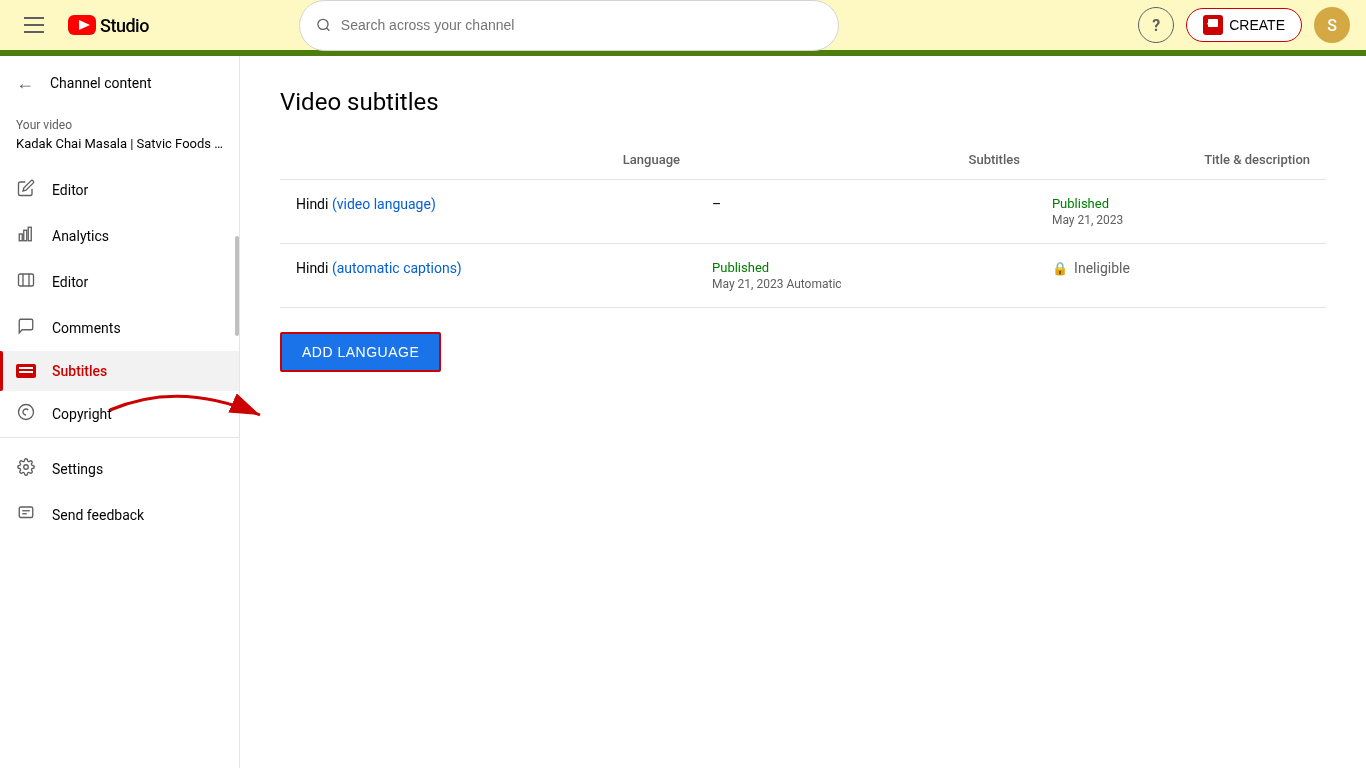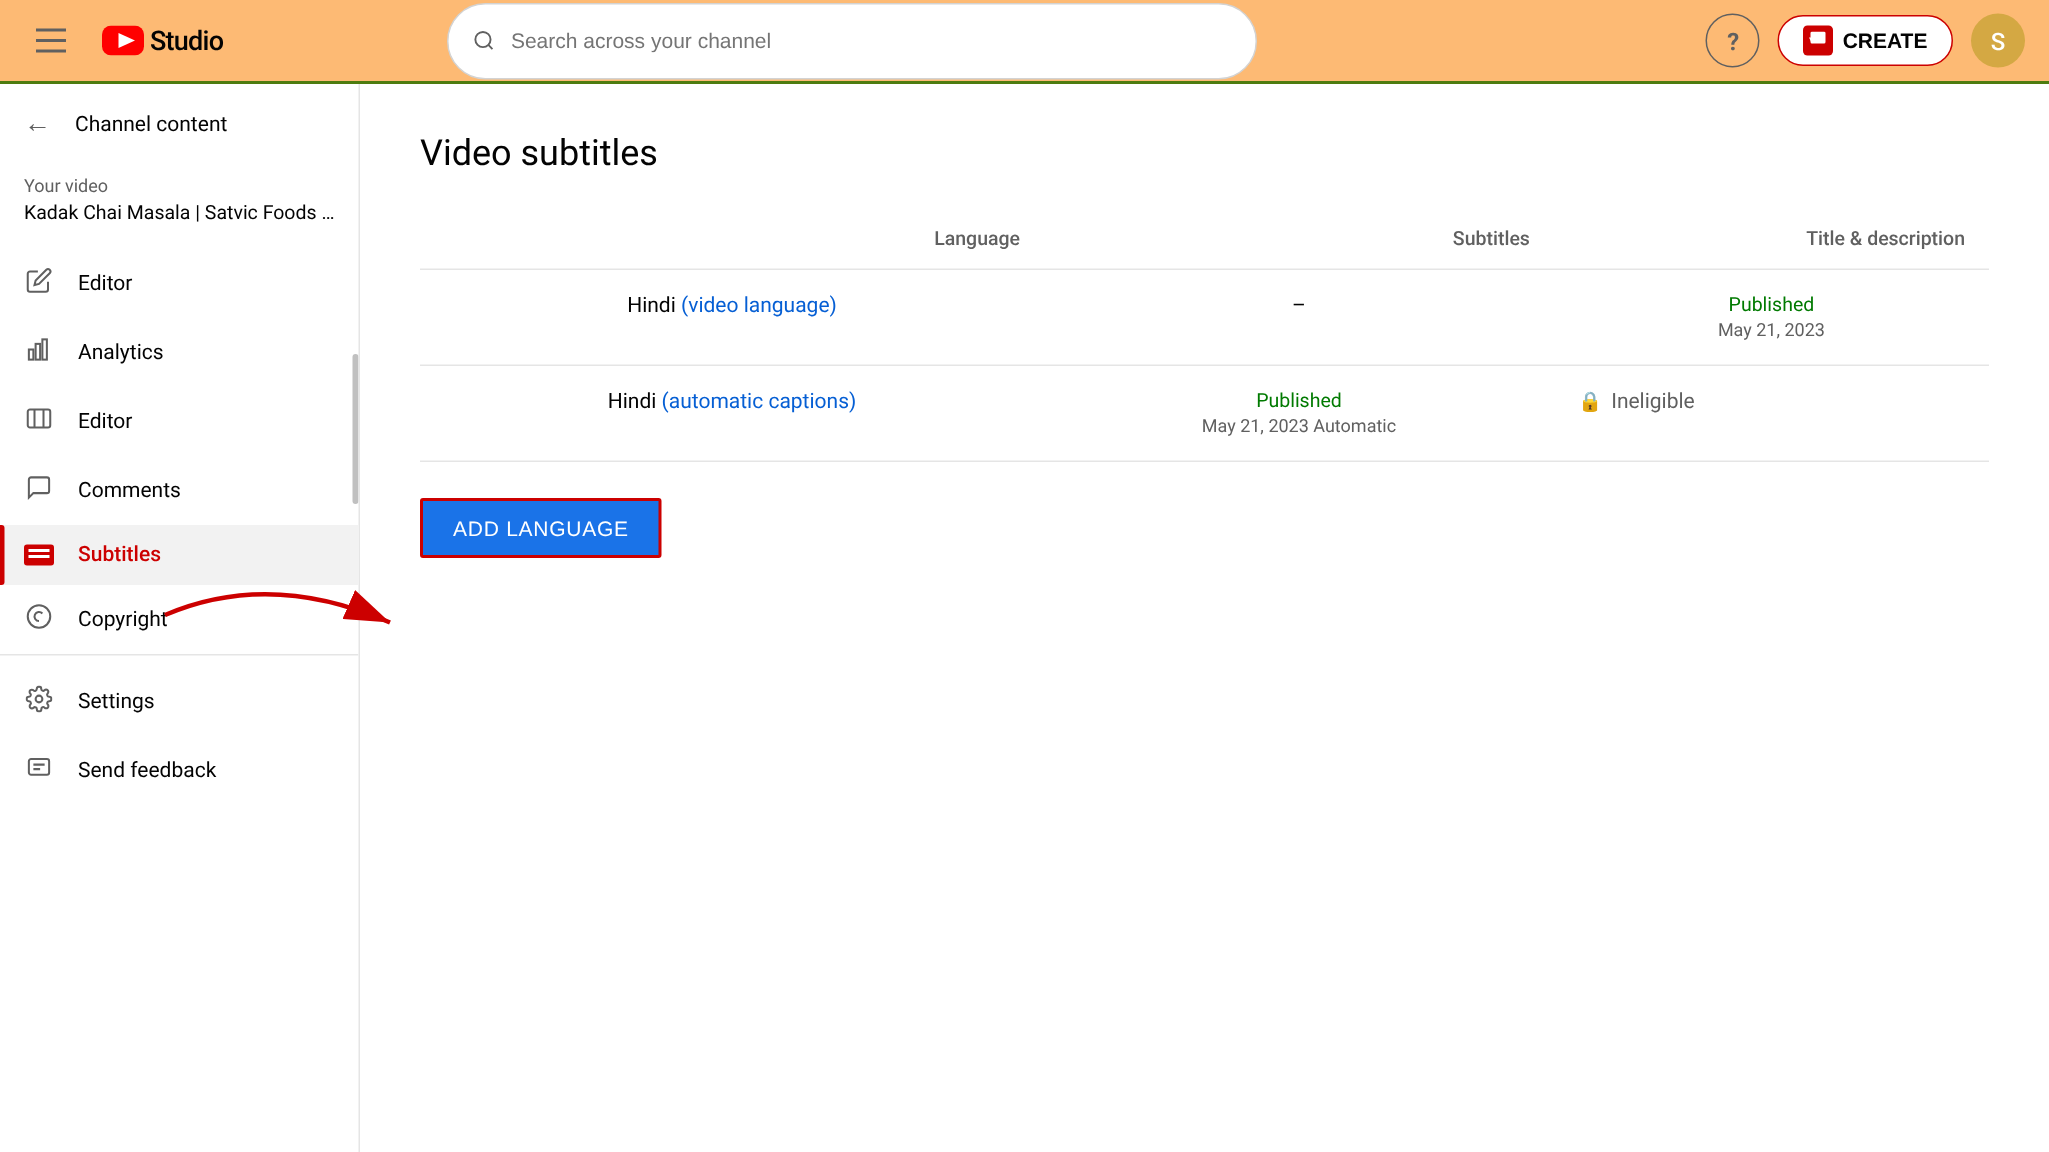--- a/index.html
+++ b/index.html
@@ -1,21 +1,21 @@
 <!DOCTYPE html>
 <html><head>
   <meta charset="utf-8">
   <style>
     * { margin: 0; padding: 0; box-sizing: border-box; }
     body { font-family: 'Roboto', Arial, sans-serif; font-size: 14px; color: #030303; background: #fff; width: 1366px; height: 768px; overflow: hidden; }
 
     
     .header {
       display: flex; align-items: center; height: 56px; padding: 16px 16px;
-      border-bottom: 2px solid #4d7c0f; background: #fdba74; position: fixed; top: 0; left: 0; right: 0; z-index: 100;
+      border-bottom: 6px solid #4d7c0f; background: #fef9c3; position: fixed; top: 0; left: 0; right: 0; z-index: 100;
     }
     .header-left { display: flex; align-items: center; gap: 16px; }
     .hamburger { display: flex; flex-direction: column; gap: 5px; cursor: pointer; padding: 8px; }
     .hamburger span { display: block; width: 20px; height: 2px; background: #606060; }
     .logo { display: flex; align-items: center; gap: 4px; text-decoration: none; }
     .yt-logo-icon { display: flex; align-items: center; }
     .logo-text { font-size: 18px; font-weight: 500; color: #030303; letter-spacing: -0.5px; }
     .studio-text { color: #030303; }
 
     .search-bar {
@@ -33,21 +33,21 @@
     .header-right { display: flex; align-items: center; gap: 12px; margin-left: auto; }
     .help-btn {
       width: 36px; height: 36px; border-radius: 50%; border: 1.5px solid #606060;
       display: flex; align-items: center; justify-content: center;
       cursor: pointer; color: #606060; font-size: 16px; font-weight: bold;
     }
     .create-btn {
       display: flex; align-items: center; gap: 6px;
       border: 1.5px solid #cc0000; border-radius: 20px;
       padding: 6px 16px; cursor: pointer; background: #fff;
-      color: #030303; font-size: 14px; font-weight: 700;
+      color: #030303; font-size: 14px; font-weight: 400;
     }
     .create-icon {
       width: 20px; height: 20px; background: #cc0000; border-radius: 3px;
       display: flex; align-items: center; justify-content: center; color: #fff; font-size: 10px;
     }
     .avatar {
       width: 36px; height: 36px; border-radius: 50%; background: #d4a843;
       display: flex; align-items: center; justify-content: center;
       color: #fff; font-size: 16px; font-weight: 500; cursor: pointer;
     }
@@ -107,21 +107,20 @@
 
     
     .table { width: 100%; border-collapse: collapse; }
     .table th {
       text-align: right; padding: 12px 16px; font-size: 13px; font-weight: 500;
       color: #606060; border-bottom: 1px solid #e5e5e5;
     }
     .table td {
       padding: 16px 16px; font-size: 14px; border-bottom: 1px solid #e5e5e5;
       vertical-align: top;
-      text-align: center;
     }
 
     .language-link { color: #065fd4; text-decoration: none; cursor: pointer; }
     .subtitle-published { color: #007a00; font-size: 13px; }
     .subtitle-date { color: #606060; font-size: 12px; margin-top: 2px; }
     .title-published { color: #007a00; font-size: 13px; }
     .title-date { color: #606060; font-size: 12px; margin-top: 2px; }
     .dash-cell { color: #030303; }
 
     .ineligible-cell { display: flex; align-items: center; gap: 6px; color: #606060; }

